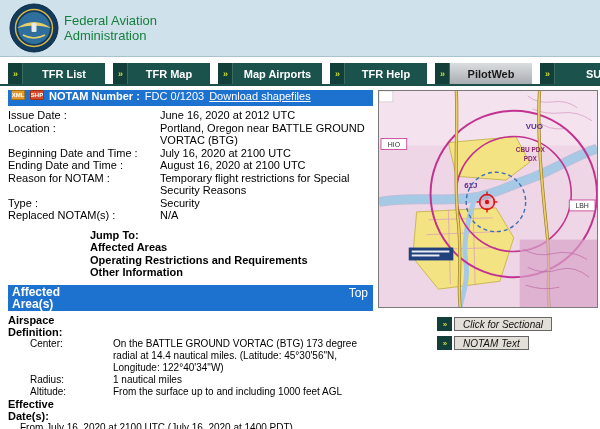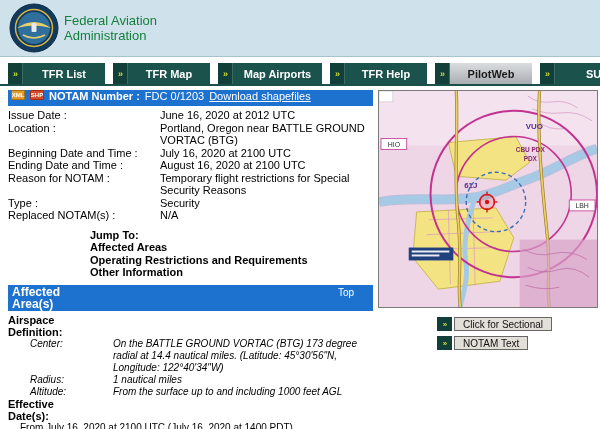--- a/index.html
+++ b/index.html
@@ -63,27 +63,27 @@
   .jump { display:flex; margin-top:7px; margin-left:82px;flex-direction:column; }
   .jump .jlabel { font-weight:bold; width:74px; flex:0 0 auto; }
   .jump .jlinks > div { font-weight:bold; cursor:pointer; }
   .affbar {
     margin-top:6px; background:#1d71cf; color:#fff; font-weight:bold;
     font-size:12px; line-height:12px; padding:1px 4px; position:relative;
     min-height:26px;
   }
   .affbar .title { display:inline-block; width:70px; }
   .affbar .top-link {
-    position:absolute; right:19px; top:2px;
-    font-size:10px; font-weight:normal; color:#fff;
+    position:absolute; right:5px; top:2px;
+    font-size:12px; font-weight:normal; color:#fff;
     text-decoration:none; cursor:pointer;
   }
   .airspace { margin-top:3px; line-height:12px; font-size:10px; }
   .sec-head { font-weight:bold; font-size:11px; width:70px; line-height:12px; }
-  .agrid { display:grid; grid-template-columns:105px 1fr;font-style:italic; }
+  .agrid { display:grid; grid-template-columns:105px 1fr; }
   .agrid .alabel { padding-left:22px; }
   .eff-lines { padding-left:12px; }
   
   .mapbox {
     position:absolute; left:378px; top:90px; width:220px; height:218px;
     border:1px solid #7a7a7a; cursor:pointer; background:#f0abfc;
   }
   .mapbox svg { display:block; }
   .mlabel { font-size:8px; font-weight:bold; fill:#5a2a8a; font-family:"Liberation Sans",sans-serif; }
   .mlabel.small { font-size:6.5px; fill:#8a2a6a; }
@@ -91,21 +91,21 @@
   .map-buttons { position:absolute; left:437px; top:317px; }
   .mbtn-row { display:flex; align-items:stretch; height:14px; margin-bottom:5px; cursor:pointer; }
   .mbtn-icon {
     width:15px; background:#123f3a; color:#cddc39;
     font-size:8px; font-weight:bold; letter-spacing:-1px;
     display:flex; align-items:center; justify-content:center;
   }
   .mbtn-label {
     margin-left:2px; border:1px solid #666; background:#e2dfd8;
     font-size:10px; padding:0 8px; display:flex; align-items:center;
-    white-space:nowrap; color:#111;
+    white-space:nowrap; color:#111;font-style:italic;
   }
 </style>
 </head>
 <body>
 
 <div class="header">
   <svg class="logo" viewBox="0 0 50 50">
     <circle cx="25" cy="25" r="24" fill="#123a5c" stroke="#0d2c46" stroke-width="1"></circle>
     <circle cx="25" cy="25" r="18.5" fill="none" stroke="#d9b64a" stroke-width="1.5"></circle>
     <circle cx="25" cy="25" r="16" fill="#2e6f9e"></circle>

